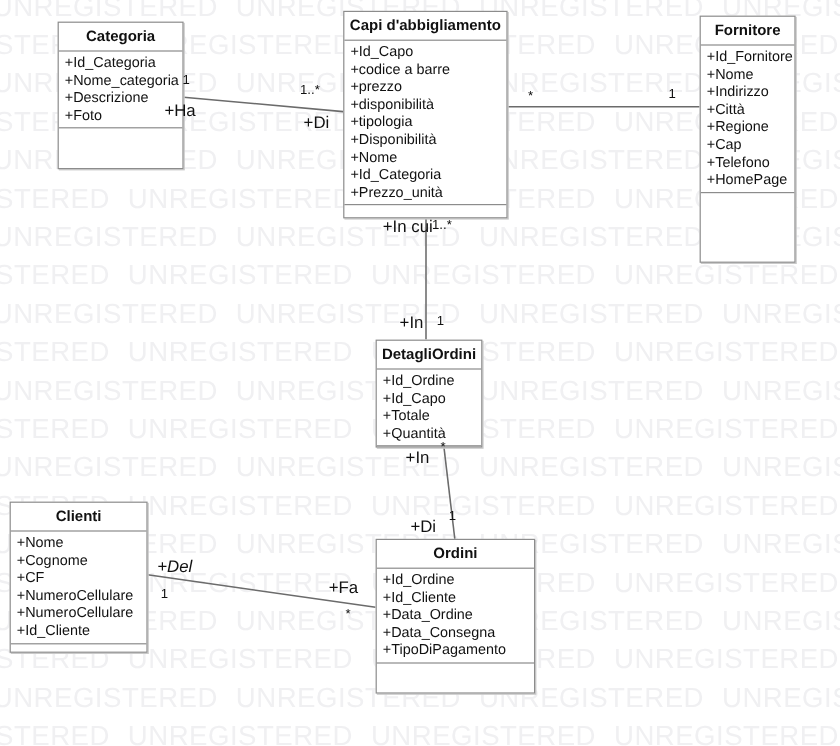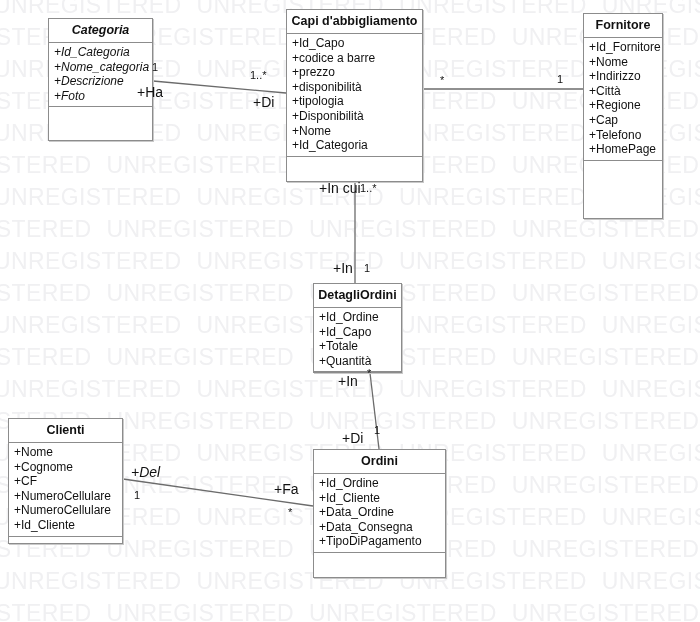--- a/index.html
+++ b/index.html
@@ -143,21 +143,21 @@
 
     <line x1="423" y1="89" x2="583" y2="89"></line>
 
     <line x1="355" y1="182" x2="355" y2="283"></line>
 
     <line x1="370" y1="373" x2="379" y2="449"></line>
 
     <line x1="123" y1="479" x2="313" y2="506"></line>
   </svg>
 
-  <div class="uml-class" style="left:48px; top:18px; width:105px; height:123px;font-style:italic;">
+  <div class="uml-class" style="left:48px; top:18px; width:105px; height:123px;">
     <div class="uml-title">Categoria</div>
     <div class="uml-attrs">
       <div class="uml-attr">+Id_Categoria</div>
       <div class="uml-attr">+Nome_categoria</div>
       <div class="uml-attr">+Descrizione</div>
       <div class="uml-attr">+Foto</div>
     </div>
     <div class="uml-ops"></div>
   </div>
 
@@ -165,20 +165,21 @@
     <div class="uml-title">Capi d'abbigliamento</div>
     <div class="uml-attrs">
       <div class="uml-attr">+Id_Capo</div>
       <div class="uml-attr">+codice a barre</div>
       <div class="uml-attr">+prezzo</div>
       <div class="uml-attr">+disponibilità</div>
       <div class="uml-attr">+tipologia</div>
       <div class="uml-attr">+Disponibilità</div>
       <div class="uml-attr">+Nome</div>
       <div class="uml-attr">+Id_Categoria</div>
+      <div class="uml-attr">+Prezzo_unità</div>
     </div>
     <div class="uml-ops"></div>
   </div>
 
   <div class="uml-class" style="left:583px; top:13px; width:80px; height:206px;">
     <div class="uml-title">Fornitore</div>
     <div class="uml-attrs">
       <div class="uml-attr">+Id_Fornitore</div>
       <div class="uml-attr">+Nome</div>
       <div class="uml-attr">+Indirizzo</div>

